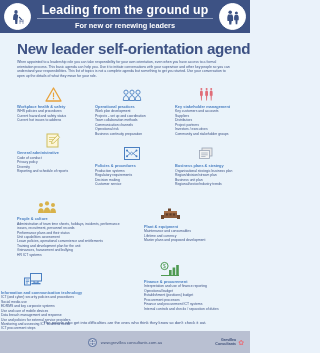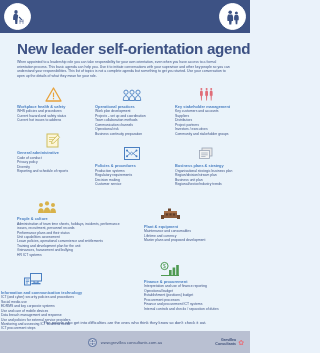--- a/index.html
+++ b/index.html
@@ -117,20 +117,25 @@
           <ellipse cx="8" cy="5" rx="1.7" ry="2"></ellipse>
           <path d="M6.4 7 C5 8 5 11 5.2 13 L7 13 L7.3 17 L9.3 17 L9.6 12.6 L10.2 8.4 C10 7.4 8.3 6.7 6.4 7 Z"></path>
           <path d="M11.5 9.5 L14.2 12.5 L13.5 13.2 L10.7 10.5 Z"></path>
         </g>
         <g stroke="#3d5284" stroke-width=".5" fill="none">
           <path d="M12 13 L12 17 M15 13 L15 17 M11.4 13 L15.6 13 M11.6 14.6 L15.4 14.6"></path>
         </g>
       </svg>
     </div>
 
+    <div class="hdr-center">
+      <div class="hdr-title">Leading from the ground up</div>
+      <div class="hdr-rule"></div>
+      <div class="hdr-sub">For new or renewing leaders</div>
+    </div>
 
     <div class="hdr-badge">
       <svg width="20" height="20" viewBox="0 0 20 20">
         <circle cx="10" cy="10" r="9.4" fill="#fff"></circle>
         <g fill="#3d5284">
           <circle cx="7.2" cy="5.2" r="1.8"></circle>
           <path d="M5.3 7.4 C4 8.4 4.2 12 4.5 14 L6 14 L6.3 17.4 L8.3 17.4 L8.7 14 L10 14 C10.3 12 10.4 8.4 9.1 7.4 Z"></path>
           <circle cx="13.4" cy="6" r="1.5"></circle>
           <path d="M11.9 7.9 C10.9 8.7 11 11.6 11.3 13.2 L12.4 13.2 L12.7 17.3 L14.3 17.3 L14.6 13.2 L15.6 13.2 C15.9 11.6 15.9 8.7 14.9 7.9 Z"></path>
         </g>

